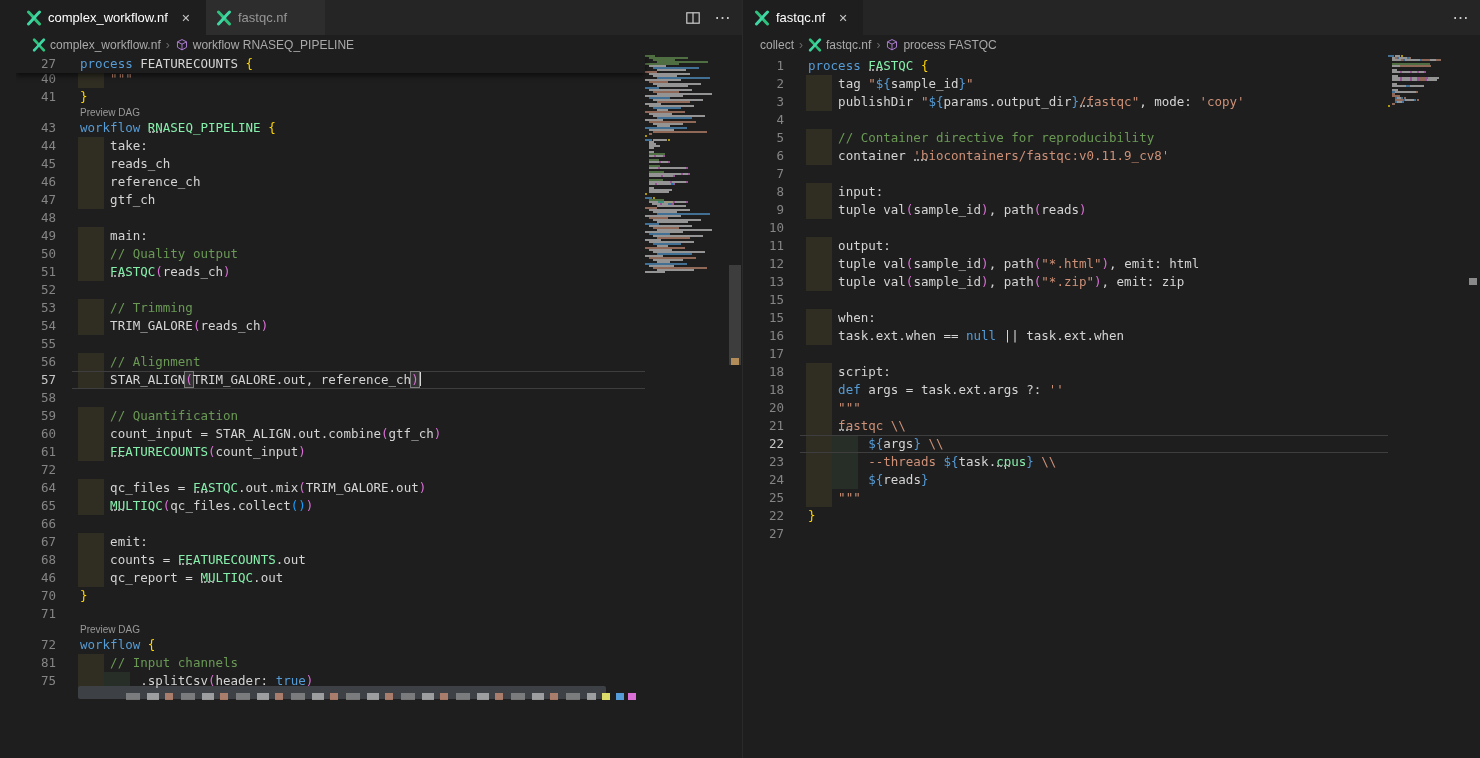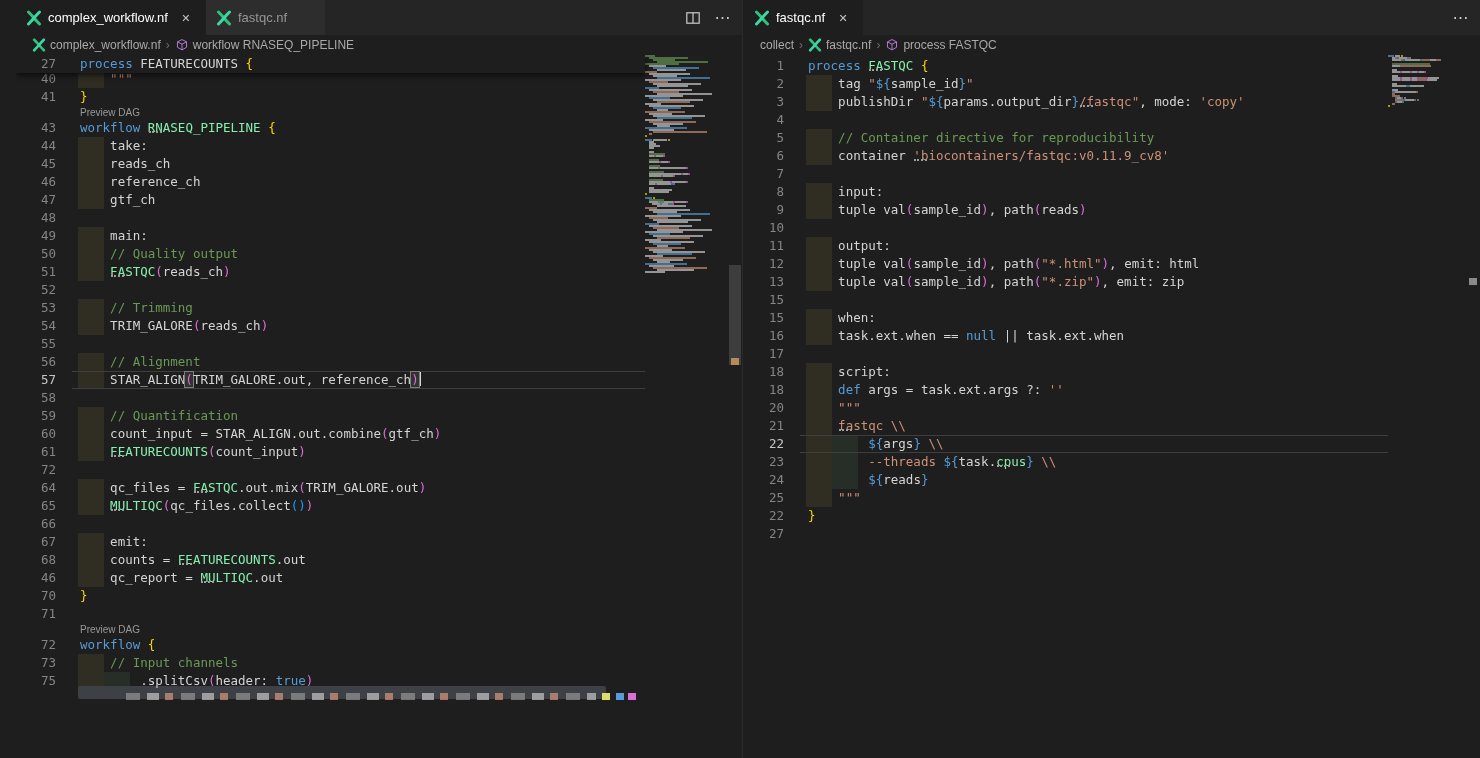--- a/index.html
+++ b/index.html
@@ -167,21 +167,21 @@
           <div class="crow"><div class="band b1"></div><span class="ln">64</span><span class="tk t">    qc_files = </span><span class="tk td">FASTQC</span><span class="tk t">.out.mix</span><span class="tk p">(</span><span class="tk t">TRIM_GALORE.out</span><span class="tk p">)</span></div>
           <div class="crow"><div class="band b1"></div><span class="ln">65</span><span class="tk t">    </span><span class="tk td">MULTIQC</span><span class="tk p">(</span><span class="tk t">qc_files.collect</span><span class="tk u3">()</span><span class="tk p">)</span></div>
           <div class="crow"><span class="ln">66</span></div>
           <div class="crow"><div class="band b1"></div><span class="ln">67</span><span class="tk t">    emit:</span></div>
           <div class="crow"><div class="band b1"></div><span class="ln">68</span><span class="tk t">    counts = </span><span class="tk td">FEATURECOUNTS</span><span class="tk t">.out</span></div>
           <div class="crow"><div class="band b1"></div><span class="ln">46</span><span class="tk t">    qc_report = </span><span class="tk td">MULTIQC</span><span class="tk t">.out</span></div>
           <div class="crow"><span class="ln">70</span><span class="tk y">}</span></div>
           <div class="crow"><span class="ln">71</span></div>
           <div class="crow lensrow">Preview DAG</div>
           <div class="crow"><span class="ln">72</span><span class="tk k">workflow</span><span class="tk t"> </span><span class="tk y">{</span></div>
-          <div class="crow"><div class="band b1"></div><span class="ln">73</span><span class="tk t">    </span><span class="tk c">// Input channels</span></div>
+          <div class="crow"><div class="band b1"></div><span class="ln">81</span><span class="tk t">    </span><span class="tk c">// Input channels</span></div>
           <div class="crow"><div class="band b1"></div><div class="band b2"></div><div class="selband"></div><span class="ln">75</span><span class="tk t">        .splitCsv</span><span class="tk p">(</span><span class="tk t">header: </span><span class="tk k">true</span><span class="tk p">)</span></div>
           <div class="crow clipbar"><div class="frag"></div><span class="spk" style="background: rgb(220, 220, 106); left: 586px;"></span><span class="spk" style="background: rgb(86, 156, 214); left: 600px;"></span><span class="spk" style="background: rgb(218, 112, 214); left: 612px;"></span></div>
         </div>
         <div class="sticky" style="right: 97px; left: 0px;">
           <div class="crow"><span class="ln">27</span><span class="tk k">process</span><span class="tk t"> FEATURECOUNTS </span><span class="tk y">{</span></div>
         </div>
         <div class="minimap" style="width: 83px;">
           <div class="mrow"><span class="msp" style="width: 0px;"></span><span class="mbar" style="width: 10px; background: rgb(106, 153, 85);"></span></div>
           <div class="mrow"><span class="msp" style="width: 4px;"></span><span class="mbar" style="width: 39px; background: rgb(106, 153, 85);"></span></div>
           <div class="mrow"><span class="msp" style="width: 8px;"></span><span class="mbar" style="width: 22px; background: rgb(106, 153, 85);"></span></div>

